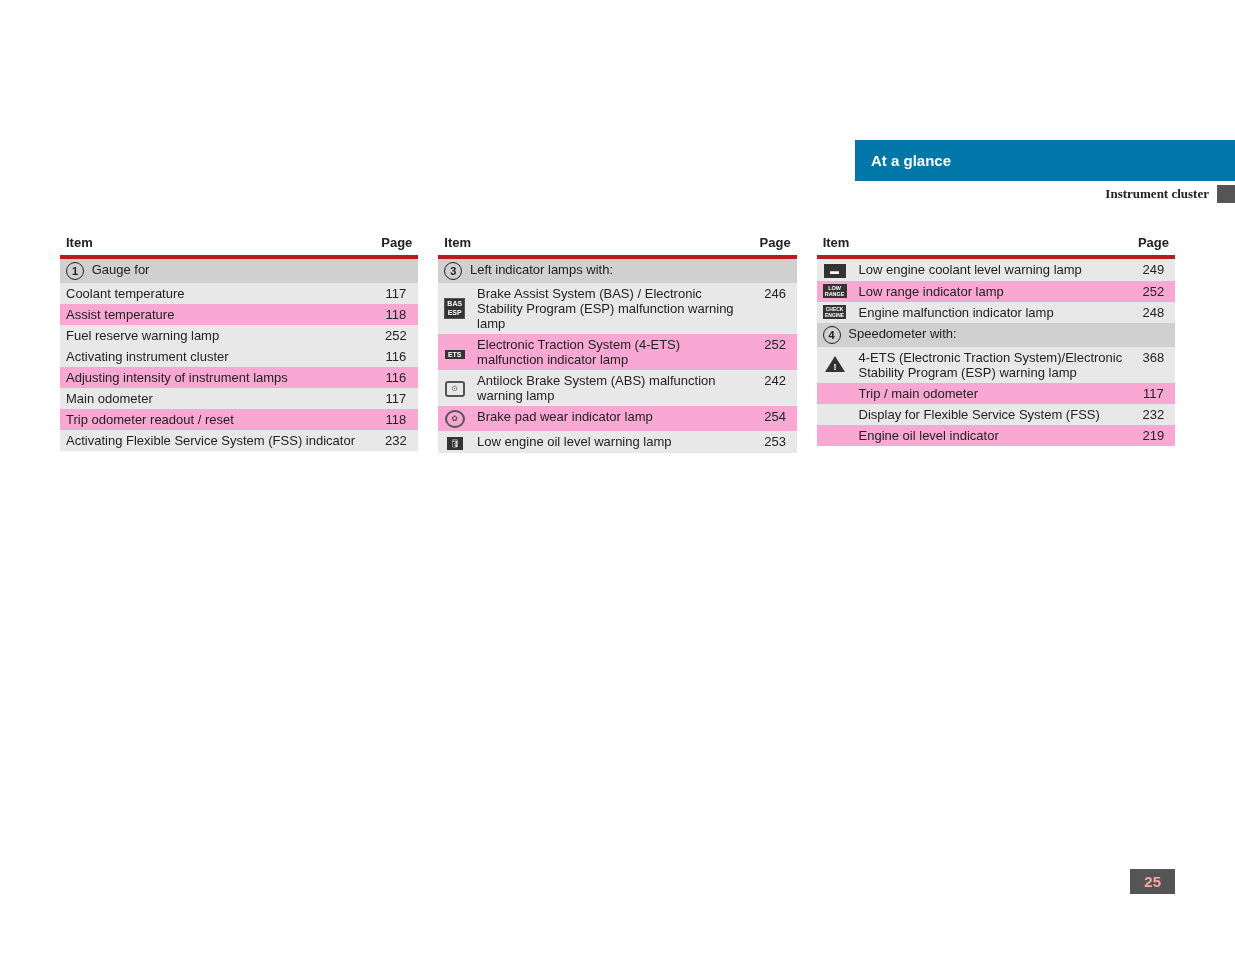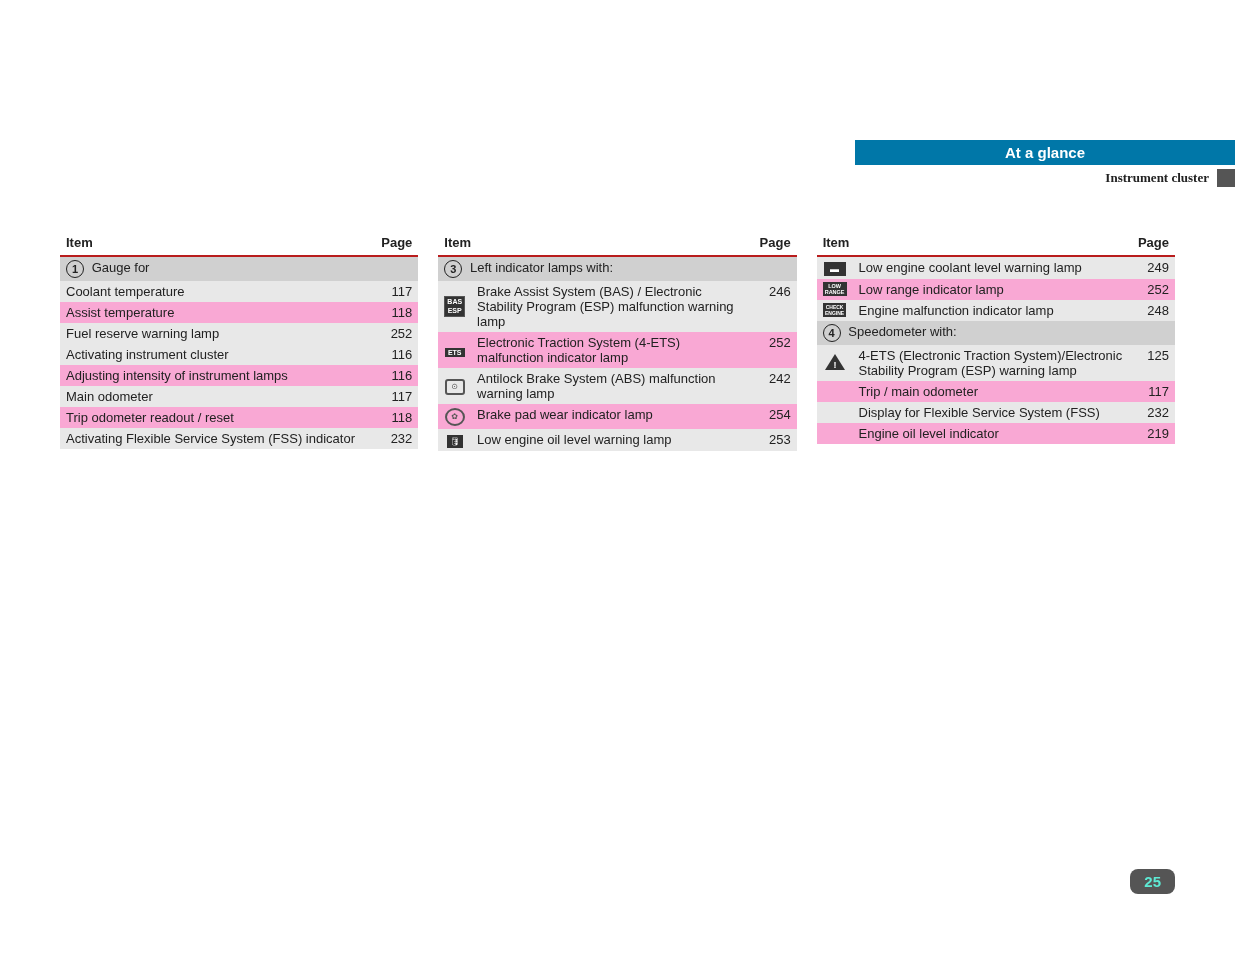--- a/index.html
+++ b/index.html
@@ -18,22 +18,22 @@
       position: absolute;
       top: 140px;
       right: 0;
       width: 380px;
     }
     .at-a-glance-bar {
       background: #0077a8;
       color: #fff;
       font-size: 15px;
       font-weight: bold;
-      text-align: center;
-      padding: 4px 16px;
+      text-align: left;
+      padding: 12px 16px;
     }
     .instrument-cluster-bar {
       display: flex;
       align-items: center;
       justify-content: flex-end;
       padding: 4px 0 4px 0;
     }
     .instrument-cluster-label {
       font-weight: bold;
       font-size: 13px;
@@ -61,34 +61,34 @@
       flex: 1;
     }
     table {
       width: 100%;
       border-collapse: collapse;
     }
     th {
       font-weight: bold;
       text-align: left;
       padding: 5px 6px;
-      border-bottom: 2px solid #b91c1c;
+      border-bottom: 4px solid #b91c1c;
       font-size: 13px;
     }
     th.page-col {
       text-align: right;
     }
     td {
       padding: 3px 6px;
       font-size: 13px;
       vertical-align: top;
       margin-left: 39px;
     }
     td.page-num {
-      text-align: right;
+      text-align: center;
       white-space: nowrap;
     }
     .row-shaded {
       background: #e8e8e8;
     }
     .row-white {
       background: #f9a8d4;
     }
     .section-row td {
       background: #d0d0d0;
@@ -187,25 +187,24 @@
       padding: 1px 2px;
       font-weight: bold;
     }
 
     
     .page-number {
       position: absolute;
       bottom: 60px;
       right: 60px;
       background: #555;
-      color: #5eead4;
+      color: #fca5a5;
       font-size: 15px;
       font-weight: bold;
       padding: 4px 14px;
-      border-radius: 8px;
     }
   </style>
 </head>
 <body>
 
 <div class="header-area">
   <div class="at-a-glance-bar">
     <span>At a glance</span>
   </div>
   <div class="instrument-cluster-bar">
@@ -372,21 +371,21 @@
         <tr class="row-shaded">
           <td class="icon-cell">
             <span style="display:inline-block;position:relative;">
               <svg width="22" height="20" viewBox="0 0 22 20">
                 <polygon points="11,2 21,18 1,18" fill="#333" stroke="none"></polygon>
                 <text x="11" y="16" text-anchor="middle" fill="white" font-size="9" font-weight="bold">!</text>
               </svg>
             </span>
           </td>
           <td colspan="2">4-ETS (Electronic Traction System)/Electronic Stability Program (ESP) warning lamp</td>
-          <td class="page-num">125</td>
+          <td class="page-num">368</td>
         </tr>
 
         <tr class="row-white">
           <td class="icon-cell"></td>
           <td colspan="2">Trip / main odometer</td>
           <td class="page-num">117</td>
         </tr>
 
         <tr class="row-shaded">
           <td class="icon-cell"></td>

